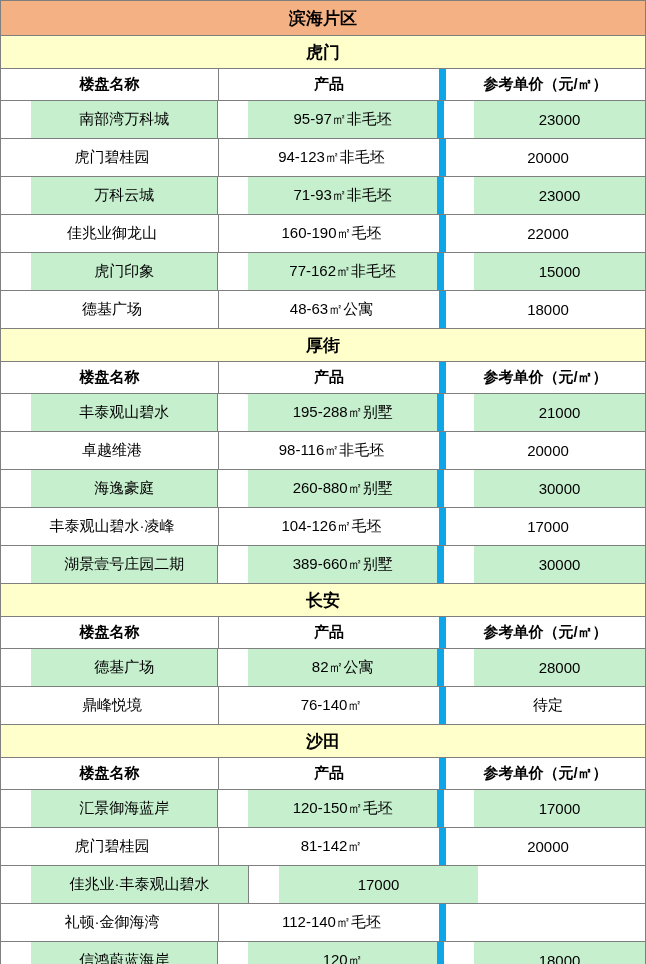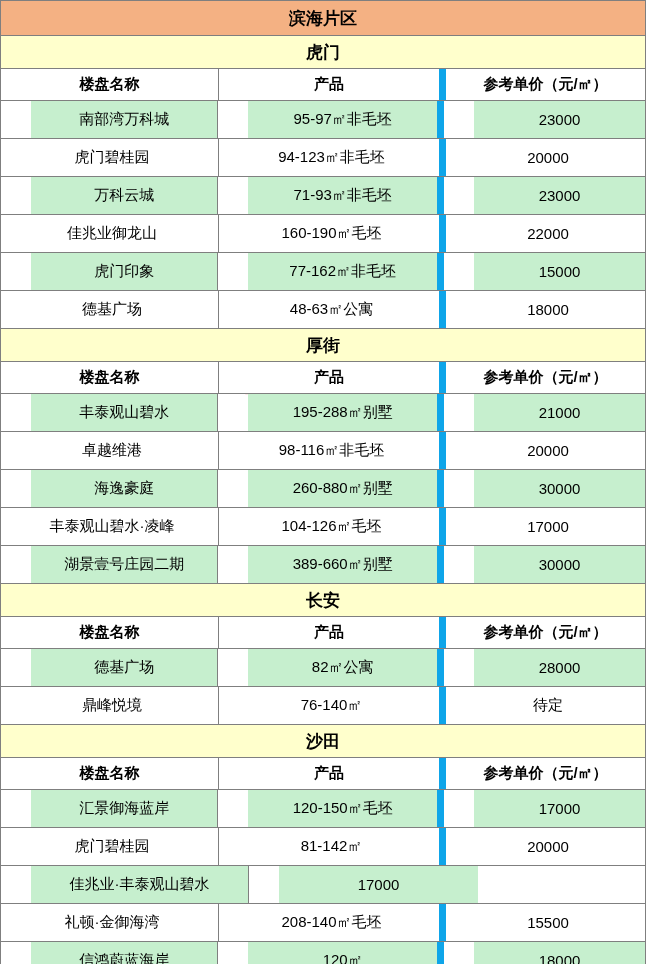--- a/index.html
+++ b/index.html
@@ -215,22 +215,21 @@
         <div class="cell c1">虎门碧桂园</div>
         <div class="cell c2">81-142㎡</div>
         <div class="cell c3">20000</div>
       </div>
       <div class="row data-row shade">
         <div class="cell c1">佳兆业·丰泰观山碧水</div>
         <div class="cell c3">17000</div>
       </div>
       <div class="row data-row plain">
         <div class="cell c1">礼顿·金御海湾</div>
-        <div class="cell c2">208-140㎡毛坯</div>
-        <div class="cell c3">15500</div>
+        <div class="cell c2">112-140㎡毛坯</div>
       </div>
       <div class="row data-row shade">
         <div class="cell c1">信鸿蔚蓝海岸</div>
         <div class="cell c2">120㎡</div>
         <div class="cell c3">18000</div>
       </div>
     </div>
 
 </div>
 

